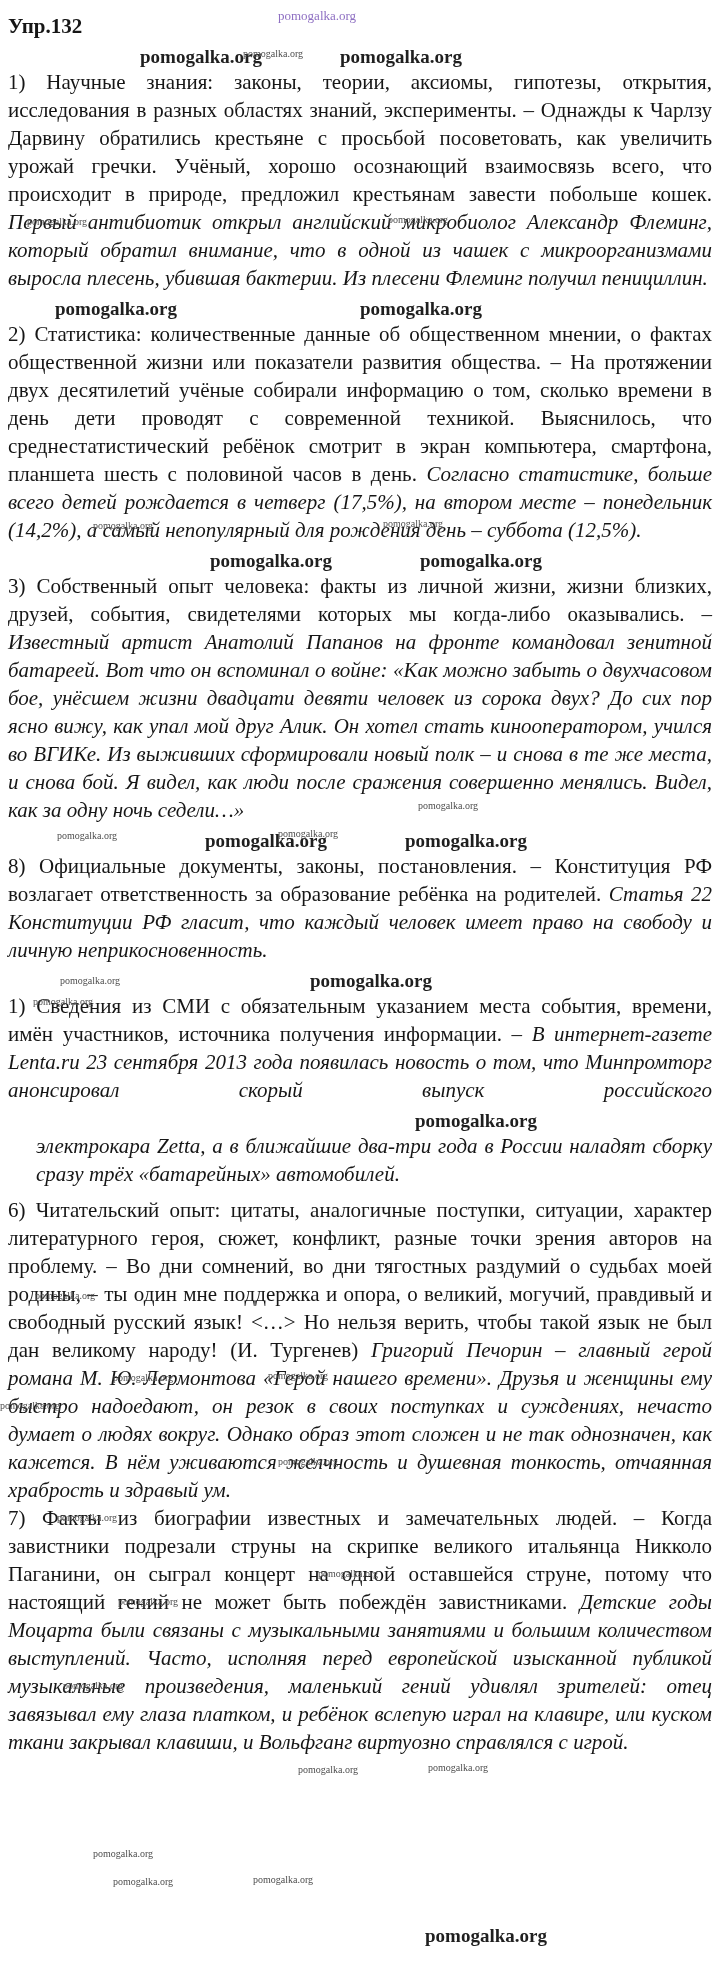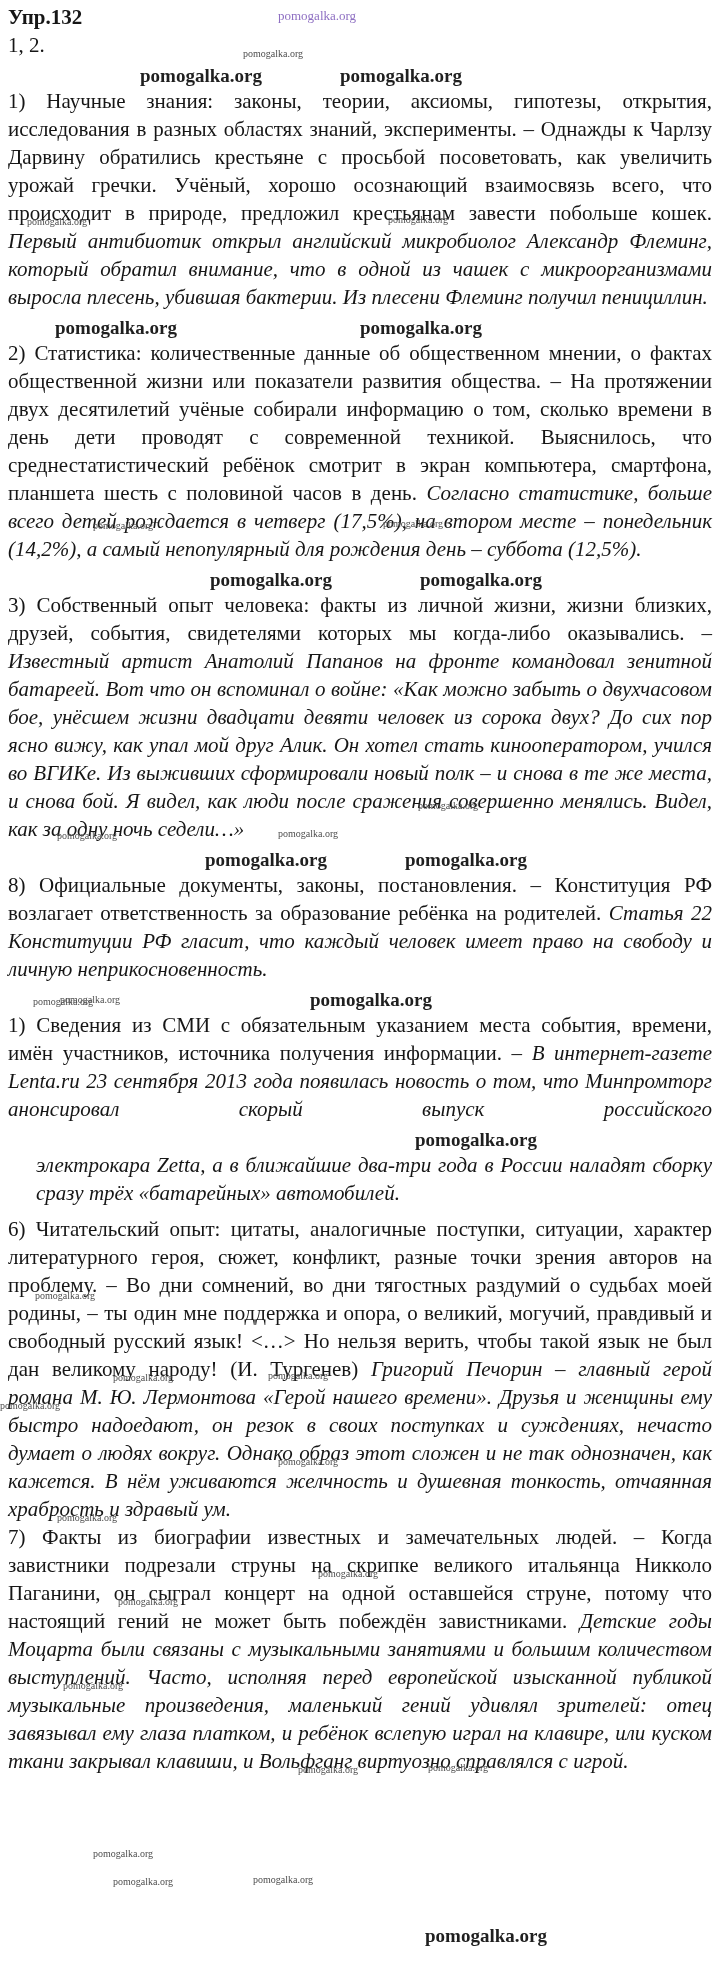--- a/index.html
+++ b/index.html
@@ -7,42 +7,41 @@
     position: relative;
     width: 720px;
     height: 1973px;
     overflow: hidden;
     background: #ffffff;
     font-family: "Liberation Serif", serif;
     font-size: 21px;
     line-height: 28px;
     color: var(--text, #161616);
   }
-  .flow { padding: 3px 8px 0 8px; }
+  .flow { padding: 12px 8px 0 8px; }
   .heading { font-weight: bold; }
   .line { }
   .para { text-align: justify; }
   .para.jlast { text-align-last: justify; }
   .para.indent { margin-left: 28px; font-family: Liberation Serif, serif; }
   .wmrow { position: relative; height: 28px; }
   .wm { white-space: nowrap; font-family: Liberation Serif, serif; }
   .wm-inrow { position: absolute; top: 3px; }
   .wm-abs { position: absolute; }
   .wmB { font-weight: bold; font-size: 19px; color: var(--wmBig, #1f1f1f); }
   .wmS { font-size: 10px; color: var(--wmSmall, #4d4d4d); }
   .wmP { font-size: 13px; color: var(--wmPurple, #8e6fc2); }
   i { font-style: italic; }
 </style>
 </head>
 <body>
 
 <div class="page">
   <div class="flow">
     <div class="heading">Упр.132</div>
-    <div class="line">1, 2.</div>
     <div id="content">
         <div class="wmrow">
           <span class="wm wm-inrow wmB" style="left: 132px;">pomogalka.org</span>
           <span class="wm wm-inrow wmB" style="left: 332px;">pomogalka.org</span>
         </div>
         <div class="para"><span>1) Научные знания: законы, теории, аксиомы, гипотезы, открытия, исследования в разных областях знаний, эксперименты. – Однажды к Чарлзу Дарвину обратились крестьяне с просьбой посоветовать, как увеличить урожай гречки. Учёный, хорошо осознающий взаимосвязь всего, что происходит в природе, предложил крестьянам завести побольше кошек. </span><i>Первый антибиотик открыл английский микробиолог Александр Флеминг, который обратил внимание, что в одной из чашек с микроорганизмами выросла плесень, убившая бактерии. Из плесени Флеминг получил пенициллин.</i></div>
         <div class="wmrow">
           <span class="wm wm-inrow wmB" style="left: 47px;">pomogalka.org</span>
           <span class="wm wm-inrow wmB" style="left: 352px;">pomogalka.org</span>
         </div>

